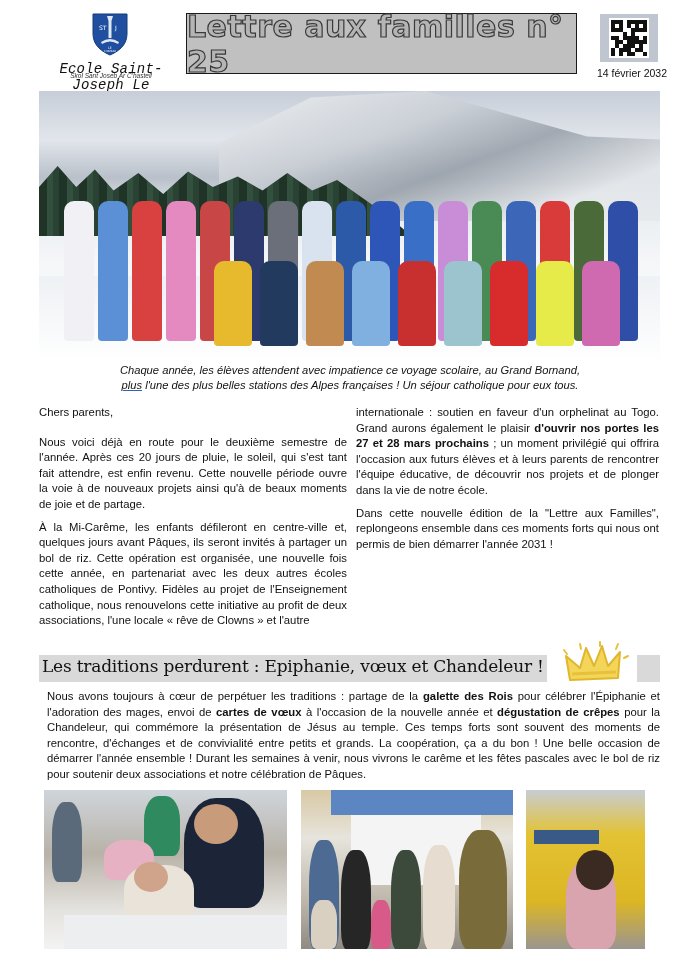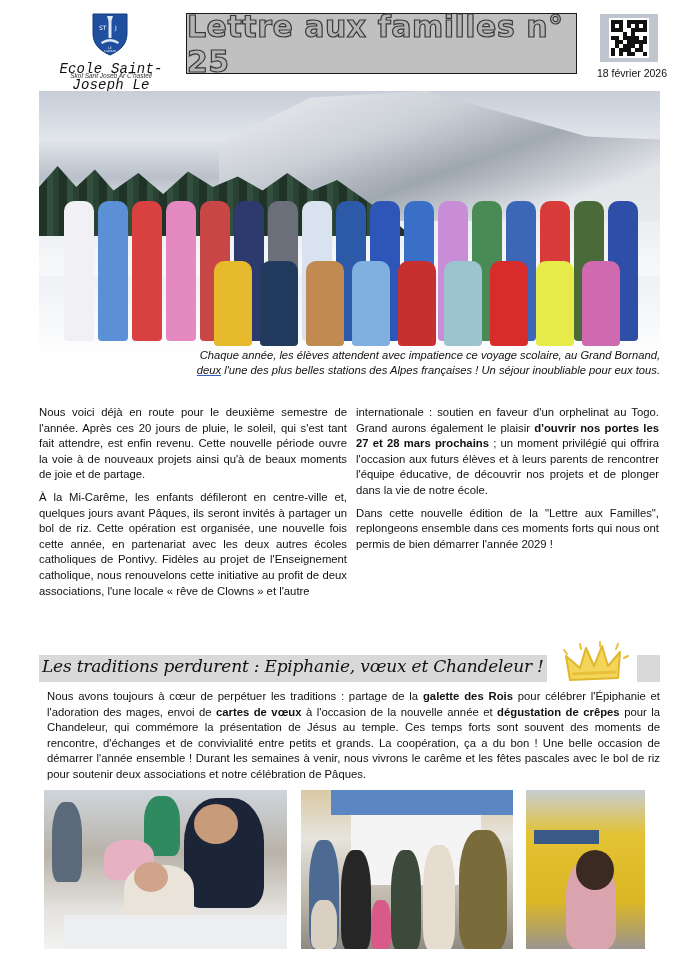--- a/index.html
+++ b/index.html
@@ -26,35 +26,35 @@
       background: linear-gradient(180deg, #c7ced8 0%, #e2e6ec 18%, #b9c0c9 32%, #e9edf1 45%, #f4f6f8 62%, #ffffff 100%); }
     .photo-main .mountain { position: absolute; left: 180px; top: 0; width: 460px; height: 130px;
       background: linear-gradient(160deg, #f1f3f5 0%, #c9ced5 35%, #9aa2ab 55%, #e6e9ec 80%);
       clip-path: polygon(0 40%, 20% 5%, 45% 0, 65% 20%, 80% 35%, 100% 38%, 100% 100%, 0 100%); opacity: 0.9; }
     .photo-main .trees { position: absolute; left: 0; top: 75px; width: 621px; height: 70px;
       background: repeating-linear-gradient(90deg, #1f3326 0 8px, #33503e 8px 14px, #2a4233 14px 20px);
       clip-path: polygon(0 30%, 3% 0, 6% 30%, 9% 5%, 12% 35%, 16% 10%, 20% 40%, 24% 8%, 28% 30%, 32% 15%, 36% 35%, 40% 10%, 44% 35%, 48% 20%, 52% 45%, 56% 70%, 60% 100%, 0 100%); }
     .photo-main .snow { position: absolute; left: 0; top: 185px; width: 621px; height: 86px; background: linear-gradient(180deg, #eef1f5, #ffffff); }
     .photo-main .group { position: absolute; left: 25px; top: 90px; width: 590px; height: 170px; }
     .kid { position: absolute; border-radius: 10px 10px 4px 4px; }
-    .photo-caption { position: absolute; left: 40px; top: 348px; width: 620px; text-align: right; font-style: italic; font-size: 11.2px; line-height: 15px; color: #111; }
+    .photo-caption { position: absolute; left: 40px; top: 363px; width: 620px; text-align: center; font-style: italic; font-size: 11.2px; line-height: 15px; color: #111; }
     .photo-caption .u { text-decoration: underline; text-decoration-color: #2f5fbf; }
 
     
     .col { position: absolute; font-size: 11.3px; line-height: 15.6px; color: #111; text-align: justify; }
     .col p { margin-bottom: 7px; }
     .col-left { left: 39px; top: 405px; width: 308px; }
     .col-right { left: 356px; top: 405px; width: 303px; }
     .col-left .greet { margin-bottom: 14px; }
     .emoji { display: inline-block; width: 12px; height: 12px; border-radius: 50%; background: radial-gradient(circle at 40% 40%, #ffd36b, #f2a33a); vertical-align: -2px; margin-left: 3px; }
 
     
     .section-bar { position: absolute; left: 39px; top: 655px; width: 508px; height: 27px; background: #d9d9d9; }
     .section-bar-right { position: absolute; left: 637px; top: 655px; width: 23px; height: 27px; background: #d9d9d9; }
-    .section-title { position: absolute; left: 42px; top: 656px; font-family: "DejaVu Serif", serif; font-style: italic; font-size: 17px; color: #111; letter-spacing: -0.2px; white-space: nowrap; }
+    .section-title { position: absolute; left: 42px; top: 656px; font-family: "DejaVu Serif", serif; font-size: 17px; color: #111; letter-spacing: -0.2px; white-space: nowrap; }
     .crown { position: absolute; left: 560px; top: 640px; width: 72px; height: 45px; }
 
     .section-body { position: absolute; left: 47px; top: 689px; width: 613px; font-size: 11.3px; line-height: 15.6px; text-align: justify; color: #111; }
 
     
     .photo { position: absolute; overflow: hidden; }
     .photo-1 { left: 44px; top: 790px; width: 243px; height: 159px; background: linear-gradient(180deg, #cfd5db 0%, #b8b2a8 40%, #e4e2de 75%, #f3f3f3 100%); }
     .photo-2 { left: 301px; top: 790px; width: 212px; height: 159px; background: linear-gradient(180deg, #d9c9a5 0%, #e6e4dc 30%, #bdb6aa 70%, #8f8a82 100%); }
     .photo-3 { left: 526px; top: 790px; width: 119px; height: 159px; background: linear-gradient(180deg, #c7cdd4 0%, #e3c233 28%, #dcb624 70%, #9a9590 100%); }
     .blob { position: absolute; border-radius: 40% 40% 20% 20%; }
@@ -158,21 +158,21 @@
       <span style="background: rgb(255, 255, 255);"></span>
       <span style="background: rgb(17, 17, 17);"></span>
       <span style="background: rgb(255, 255, 255);"></span>
       <span style="background: rgb(17, 17, 17);"></span>
       <span style="background: rgb(17, 17, 17);"></span>
       <span style="background: rgb(255, 255, 255);"></span>
       <span style="background: rgb(255, 255, 255);"></span>
       <span style="background: rgb(17, 17, 17);"></span>
     </div>
 </div>
-<div class="date">18 février 2026</div>
+<div class="date">14 février 2032</div>
 
 <div class="photo-main" title="Group photo of pupils in the snow at Grand Bornand">
   <div class="mountain"></div>
   <div class="trees"></div>
   <div class="snow"></div>
   <div class="group" id="kids">
       <div class="kid" style="left: 0px; top: 20px; width: 30px; height: 140px; background: rgb(240, 240, 245);"></div>
       <div class="kid" style="left: 34px; top: 20px; width: 30px; height: 140px; background: rgb(91, 143, 214);"></div>
       <div class="kid" style="left: 68px; top: 20px; width: 30px; height: 140px; background: rgb(217, 64, 64);"></div>
       <div class="kid" style="left: 102px; top: 20px; width: 30px; height: 140px; background: rgb(229, 138, 192);"></div>
@@ -195,31 +195,32 @@
       <div class="kid" style="left: 288px; top: 80px; width: 38px; height: 85px; background: rgb(127, 176, 224);"></div>
       <div class="kid" style="left: 334px; top: 80px; width: 38px; height: 85px; background: rgb(200, 48, 48);"></div>
       <div class="kid" style="left: 380px; top: 80px; width: 38px; height: 85px; background: rgb(156, 196, 207);"></div>
       <div class="kid" style="left: 426px; top: 80px; width: 38px; height: 85px; background: rgb(216, 44, 44);"></div>
       <div class="kid" style="left: 472px; top: 80px; width: 38px; height: 85px; background: rgb(231, 235, 74);"></div>
       <div class="kid" style="left: 518px; top: 80px; width: 38px; height: 85px; background: rgb(207, 106, 176);"></div>
     </div>
 </div>
 <div class="photo-caption">
   <span>Chaque année, les élèves attendent avec impatience ce voyage scolaire, au Grand Bornand,</span><br>
-  <span class="u">deux</span><span> l'une des plus belles stations des Alpes françaises ! Un séjour inoubliable pour eux tous.</span>
+  <span class="u">plus</span><span> l'une des plus belles stations des Alpes françaises ! Un séjour catholique pour eux tous.</span>
 </div>
 
 <div class="col col-left">
+  <p class="greet">Chers parents,</p>
   <p>Nous voici déjà en route pour le deuxième semestre de l'année. Après ces 20 jours de pluie, le soleil, qui s'est tant fait attendre, est enfin revenu. Cette nouvelle période ouvre la voie à de nouveaux projets ainsi qu'à de beaux moments de joie et de partage.</p>
   <p>À la Mi-Carême, les enfants défileront en centre-ville et, quelques jours avant Pâques, ils seront invités à partager un bol de riz. Cette opération est organisée, une nouvelle fois cette année, en partenariat avec les deux autres écoles catholiques de Pontivy. Fidèles au projet de l'Enseignement catholique, nous renouvelons cette initiative au profit de deux associations, l'une locale « rêve de Clowns » et l'autre</p>
 </div>
 
 <div class="col col-right">
   <p><span>internationale : soutien en faveur d'un orphelinat au Togo. Grand aurons également le plaisir </span><b>d'ouvrir nos portes les 27 et 28 mars prochains</b><span> ; un moment privilégié qui offrira l'occasion aux futurs élèves et à leurs parents de rencontrer l'équipe éducative, de découvrir nos projets et de plonger dans la vie de notre école.</span></p>
-  <p>Dans cette nouvelle édition de la "Lettre aux Familles", replongeons ensemble dans ces moments forts qui nous ont permis de bien démarrer l'année 2029 !</p>
+  <p>Dans cette nouvelle édition de la "Lettre aux Familles", replongeons ensemble dans ces moments forts qui nous ont permis de bien démarrer l'année 2031 !</p>
 </div>
 
 <div class="section-bar"></div>
 <div class="section-bar-right"></div>
 <div class="section-title">Les traditions perdurent : Epiphanie, vœux et Chandeleur !</div>
 <svg class="crown" viewBox="0 0 72 45">
   <path d="M10 40 L6 16 L20 28 L26 8 L34 26 L42 6 L48 26 L60 12 L58 38 Z" fill="#f3d55a" stroke="#e0b72c" stroke-width="2" stroke-linejoin="round"></path>
   <path d="M12 34 L56 32" stroke="#e8c03a" stroke-width="3"></path>
   <path d="M4 10 L7 14 M20 4 L21 9 M40 2 L40 6 M58 4 L56 9 M68 16 L64 18" stroke="#e8c03a" stroke-width="2" stroke-linecap="round"></path>
 </svg>

